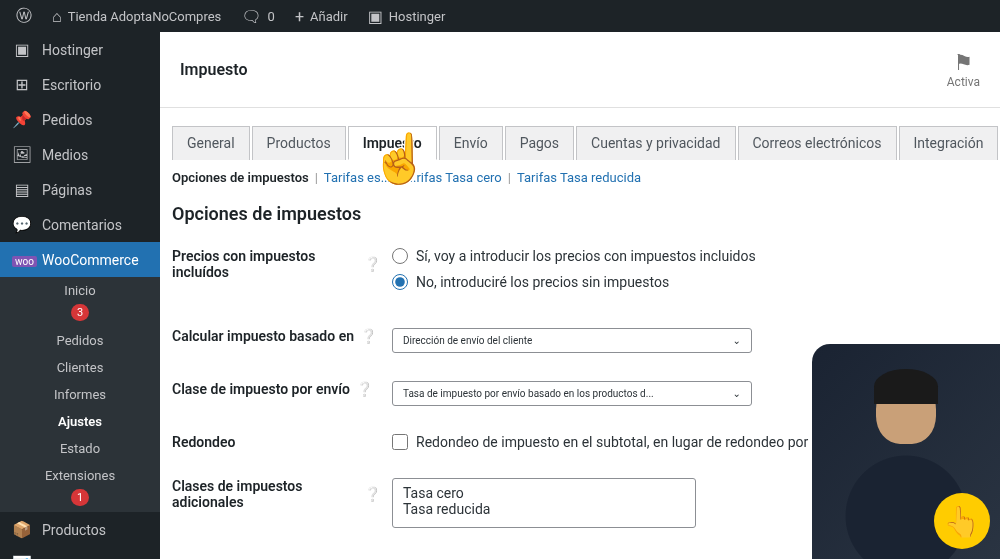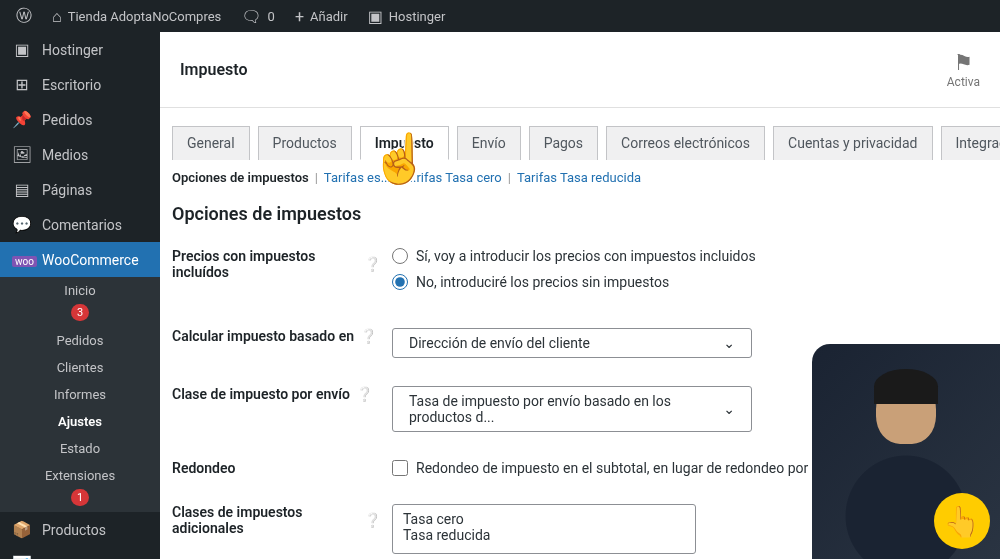--- a/index.html
+++ b/index.html
@@ -20,38 +20,38 @@
 .badge { background: #d63638; color: #fff; border-radius: 9px; padding: 0 6px; font-size: 11px; line-height: 17px; min-width: 17px; text-align: center; }
 .woo-badge { background: #7f54b3; color: #fff; padding: 0 3px; font-size: 10px; border-radius: 2px; }
 
 .main { position: absolute; left: 160px; right: 0; top: 32px; bottom: 0; background: #fff; overflow: hidden; }
 .header { background: #fff; border-bottom: 1px solid #e0e0e0; padding: 18px 20px; display: flex; align-items: center; justify-content: space-between; }
 .header h1 { font-size: 16px; font-weight: 600; color: #1d2327; }
 .header-right { text-align: center; color: #757575; font-size: 12px; }
 .header-right .flag { font-size: 22px; }
 
 .content { padding: 18px 12px; background: #fff; }
-.tabs { display: flex; gap: 8px; flex-wrap: nowrap; }
+.tabs { display: flex; gap: 2px; flex-wrap: nowrap; }
 .tab { background: #f0f0f1; border: 1px solid #c3c4c7; border-bottom: none; padding: 8px 14px; font-size: 14px; color: #50575e; cursor: pointer; white-space: nowrap; }
 .tab.active { background: #fff; border-bottom: 1px solid #fff; color: #1d2327; font-weight: 600; }
 
 .subtabs { margin-top: 10px; font-size: 13px; display: flex; gap: 6px; align-items: center; }
 .subtabs .sub { color: #2271b1; cursor: pointer; }
 .subtabs .sub.active { color: #1d2327; font-weight: 600; }
 .subtabs .sep { color: #999; }
 
 h2.section { font-size: 18px; font-weight: 600; margin: 18px 0 10px; color: #1d2327; }
 
 .form-row { display: flex; align-items: flex-start; padding: 14px 0; }
 .form-label { width: 220px; font-size: 14px; font-weight: 600; color: #1d2327; padding-right: 10px; display: flex; align-items: center; gap: 6px; }
 .help { color: #787c82; font-size: 14px; cursor: help; }
 .form-field { flex: 1; font-size: 14px; color: #2c3338; }
 .radio-opt { display: flex; align-items: center; gap: 8px; margin-bottom: 10px; }
 .radio-opt input[type=radio] { width: 16px; height: 16px; accent-color: #2271b1; }
-.select { width: 360px; padding: 6px 16px; border: 1px solid #8c8f94; border-radius: 3px; font-size: 14px; background: #fff; display: flex; justify-content: space-between; align-items: center; cursor: pointer; }
+.select { width: 360px; padding: 6px 10px; border: 1px solid #8c8f94; border-radius: 3px; font-size: 10px; background: #fff; display: flex; justify-content: space-between; align-items: center; cursor: pointer; }
 .textarea { width: 304px; padding: 6px 10px; border: 1px solid #8c8f94; border-radius: 3px; font-size: 14px; background: #fff; min-height: 50px; white-space: pre-line; }
 .checkbox-opt { display: flex; align-items: center; gap: 8px; }
 .checkbox-opt input[type=checkbox] { width: 16px; height: 16px; }
 
 .cursor-overlay { position: absolute; left: 370px; top: 130px; pointer-events: none; font-size: 48px; filter: drop-shadow(1px 1px 0 #fff) drop-shadow(-1px -1px 0 #fff); }
 .webcam { position: absolute; right: 0; bottom: 0; width: 188px; height: 215px; background: linear-gradient(135deg,#1a2332,#2a3442); border-top-left-radius: 18px; overflow: hidden; }
 .webcam .person { position: absolute; inset: 0; background: radial-gradient(circle at 50% 35%, #c9a078 0, #c9a078 22px, transparent 23px), radial-gradient(circle at 50% 80%, #1a2332 0, #1a2332 60px, transparent 61px); }
 .webcam .person::before { content:""; position:absolute; top:30px; left:50%; transform:translateX(-50%); width:60px; height:70px; background:#c9a078; border-radius:50% 50% 40% 40%; }
 .webcam .person::after { content:""; position:absolute; top:25px; left:50%; transform:translateX(-50%); width:64px; height:35px; background:#1a1a1a; border-radius:50% 50% 0 0; }
 .hand-badge { position: absolute; right: 10px; bottom: 10px; width: 56px; height: 56px; background: #ffcc00; border-radius: 50%; display: flex; align-items: center; justify-content: center; font-size: 30px; }
@@ -162,22 +162,22 @@
     </div>
   </div>
 
   <div class="content">
     <div class="tabs" id="tabs">
         <div class="tab">General</div>
         <div class="tab">Productos</div>
         <div class="tab active">Impuesto</div>
         <div class="tab">Envío</div>
         <div class="tab">Pagos</div>
+        <div class="tab">Cuentas y privacidad</div>
         <div class="tab">Correos electrónicos</div>
-        <div class="tab">Cuentas y privacidad</div>
         <div class="tab">Integración</div>
       </div>
     <div class="subtabs" id="subtabs">
         <span class="sub active">Opciones de impuestos</span>
         <span class="sep">|</span>
         <span class="sub">Tarifas es...</span>
         <span class="sep">|</span>
         <span class="sub">...rifas Tasa cero</span>
         <span class="sep">|</span>
         <span class="sub">Tarifas Tasa reducida</span>

